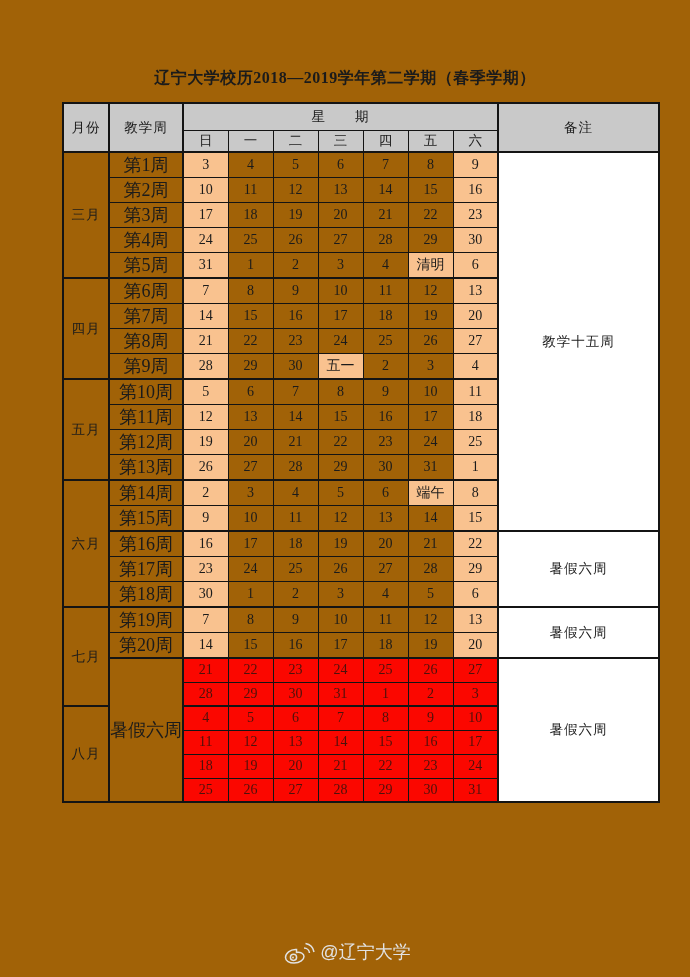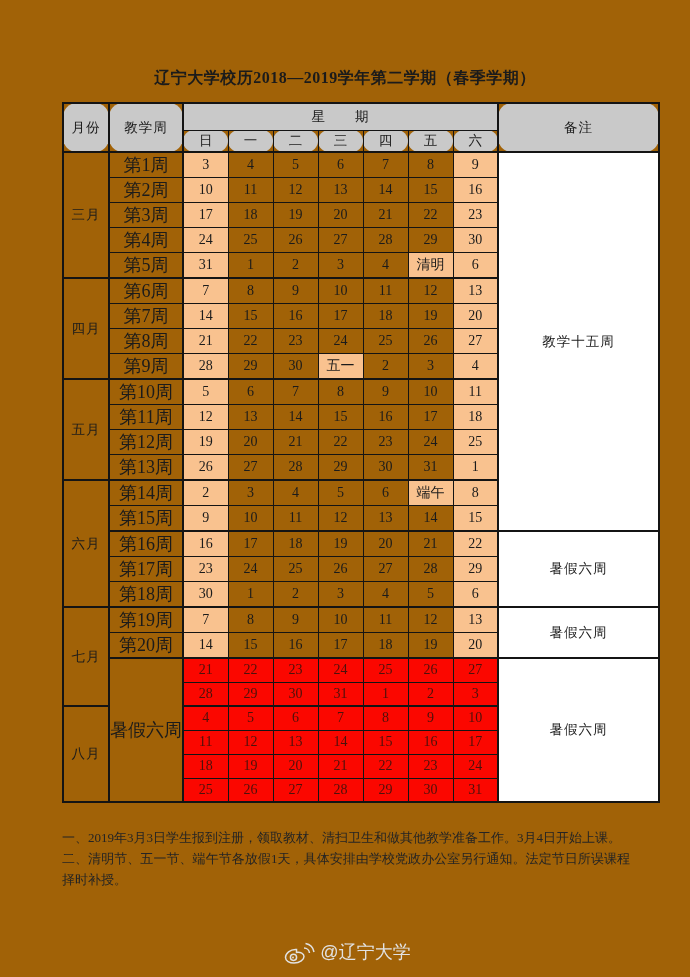--- a/index.html
+++ b/index.html
@@ -9,21 +9,21 @@
 
   .title { margin:68px 0 0 0; text-align:center; font-size:16px; font-weight:bold; letter-spacing:0.5px; }
 
   .cal-wrap { margin:13px 0 0 62px; }
   table { border-collapse:collapse; table-layout:fixed; border:2px solid var(--grid,#141414); }
   th,td { border:1px solid var(--grid,#141414); text-align:center; vertical-align:middle;
           font-weight:normal; white-space:nowrap; overflow:hidden; padding:0; }
   thead th { background:var(--hdr,#c9c9c9); font-size:13.5px; }
   tr.hrow1 th { height:27px; letter-spacing:1px; }
   tr.hrow2 th { height:22px; }
-  thead tr.hrow2 th, thead th[rowspan] { border-bottom-width:2px;border-radius:14px; }
+  thead tr.hrow2 th, thead th[rowspan] { border-bottom-width:2px; }
   tbody td { height:24px; font-size:14px; }
   td.month  { font-size:13.5px; letter-spacing:1px; }
   td.wk     { font-size:18px; }
   td.remark { font-size:13.5px; background:#fff; letter-spacing:1px; }
   td.hl  { background:var(--hl,#f9c28f); }
   td.vac { background:var(--vac,#fb0700); color:var(--vactx,#4c120b); }
   .bl2 { border-left-width:2px; }
   tr.sect td, tr.sect th { border-top-width:2px; }
 
   .notes { margin:24px 60px 0 62px; font-size:13px; line-height:1.62; text-align:justify; color:#242424; }
@@ -334,24 +334,20 @@
             <td class="vac">27</td>
             <td class="vac">28</td>
             <td class="vac">29</td>
             <td class="vac">30</td>
             <td class="vac">31</td>
           </tr>
         </tbody>
     </table>
   </div>
 
-  <div class="notes">
-    <p>一、2019年3月3日学生报到注册，领取教材、清扫卫生和做其他教学准备工作。3月4日开始上课。</p>
-    <p>二、清明节、五一节、端午节各放假1天，具体安排由学校党政办公室另行通知。法定节日所误课程择时补授。</p>
-  </div>
 
   <div class="watermark">
     <span>
       <svg width="32" height="26" viewBox="0 0 32 26" fill="none" stroke="#e2e2e2" stroke-width="1.5">
         <path d="M13.5 10.5 C7 10 2.5 14.5 2.5 18.5 C2.5 22 6.5 24 11 24 C17 24 21 20.5 21 17.5 C21 14.5 17.5 12.8 13.5 13.4 Z"></path>
         <circle cx="10.5" cy="18.3" r="3.1"></circle>
         <circle cx="10" cy="18.5" r="0.9" fill="#e2e2e2" stroke="none"></circle>
         <path d="M21 9 A5.5 5.5 0 0 1 26.5 14"></path>
         <path d="M22.5 4.5 A10.5 10.5 0 0 1 31 13"></path>
       </svg>

